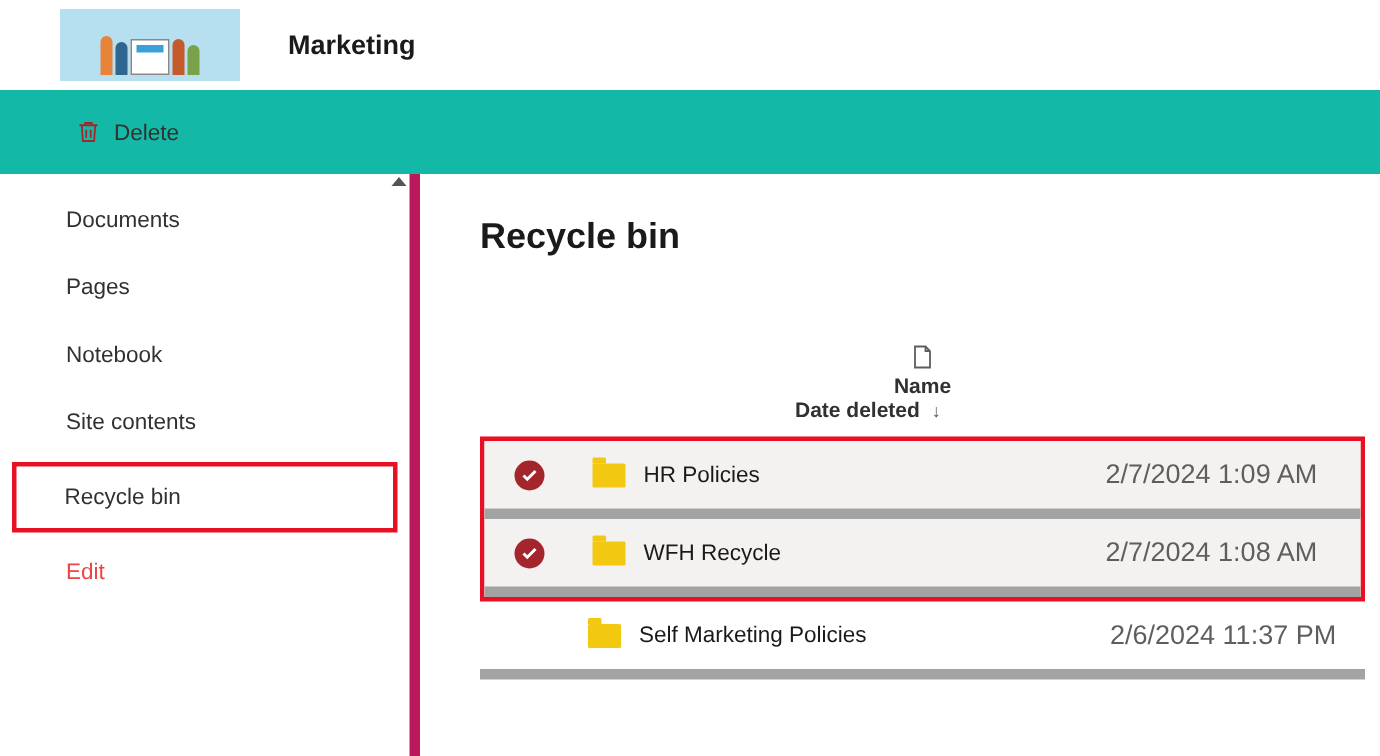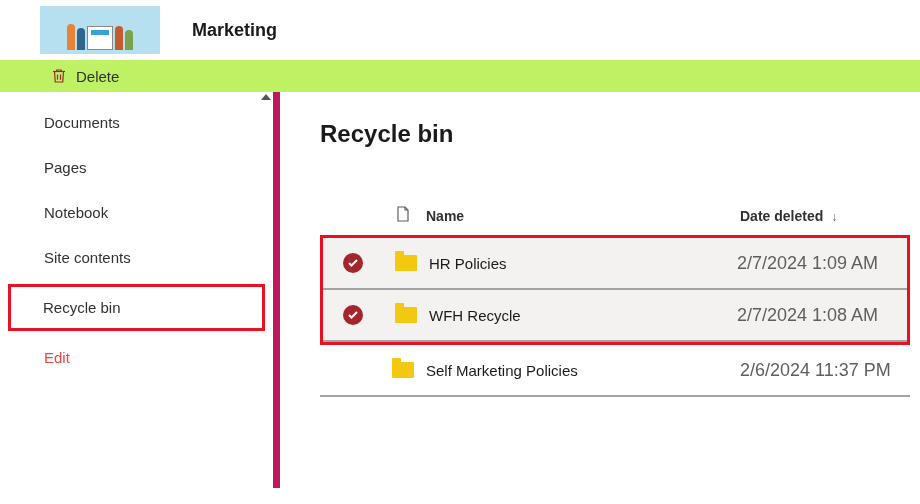--- a/index.html
+++ b/index.html
@@ -35,22 +35,22 @@
   .board { width: 26px; height: 24px; background: #fff; border: 1px solid #888; position: relative; }
   .board::after { content:""; position:absolute; left:3px; top:3px; right:3px; height:5px; background:#3aa0d9;}
   .p3 { height: 24px; background: #c55a2a; }
   .p4 { height: 20px; background: #7aa24a; }
   .site-title {
     font-size: 18px;
     font-weight: 600;
     color: #1b1a19;
   }
   .toolbar {
-    background: #bef264;
-    height: 32px;
+    background: #14b8a6;
+    height: 56px;
     display: flex;
     align-items: center;
     padding-left: 40px;
     gap: 4px;
   }
   .tool-btn {
     display: flex;
     align-items: center;
     gap: 8px;
     padding: 6px 10px;
@@ -108,36 +108,37 @@
     color: #1b1a19;
   }
   .tbl-header {
     display: flex;
     align-items: center;
     padding: 8px 0 10px 0;
     border-bottom: 1px solid #edebe9;
     font-size: 14px;
     color: #323130;
     font-weight: 600;
+    flex-direction: column;
   }
   .col-check { width: 60px; display:flex; justify-content:center; }
   .col-icon { width: 46px; display:flex; justify-content:center; }
   .col-name { flex: 1; }
   .col-date { width: 170px; }
   .file-icon-hdr { color: #605e5c; }
   .sort-arrow { font-size: 12px; margin-left: 4px; color: #605e5c; }
   .rows-highlight {
     border: 3px solid #e81123;
     margin-top: -1px;
   }
   .row {
     display: flex;
     align-items: center;
     height: 52px;
-    border-bottom: 2px solid #a3a3a3;
+    border-bottom: 7px solid #a3a3a3;
     cursor: pointer;
   }
   .row.sel { background: #f3f2f1; }
   .check-circle {
     width: 20px; height: 20px;
     border-radius: 50%;
     background: #a4262c;
     display:flex; align-items:center; justify-content:center;
   }
   .check-circle svg { display:block;}

